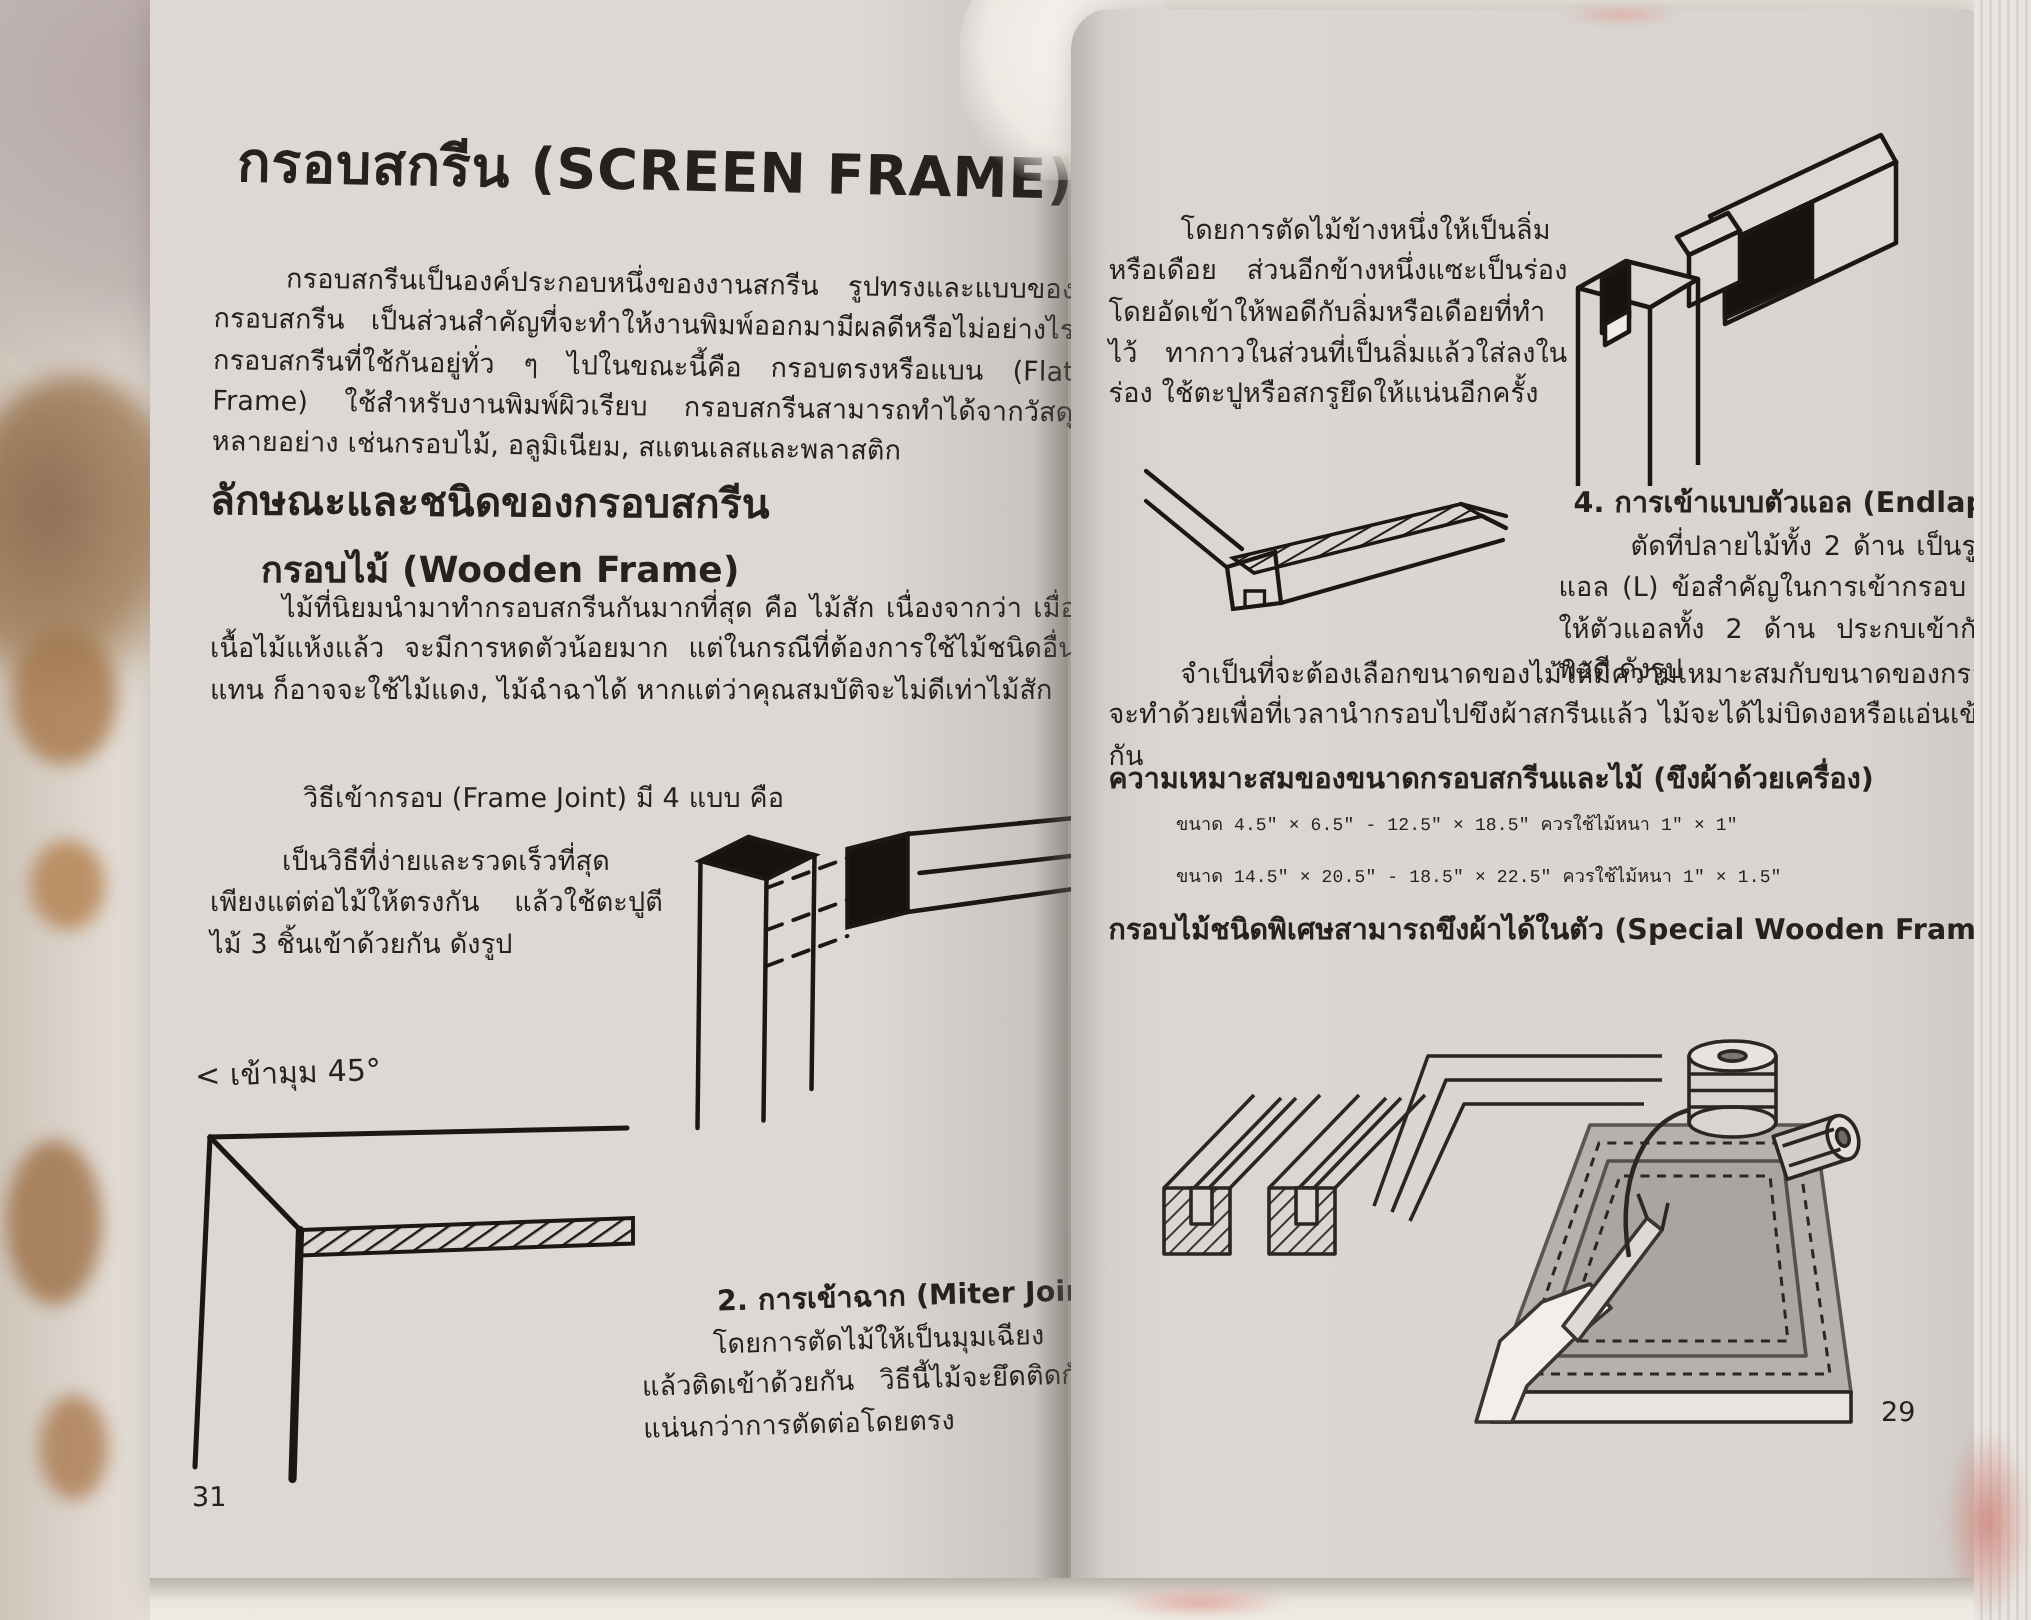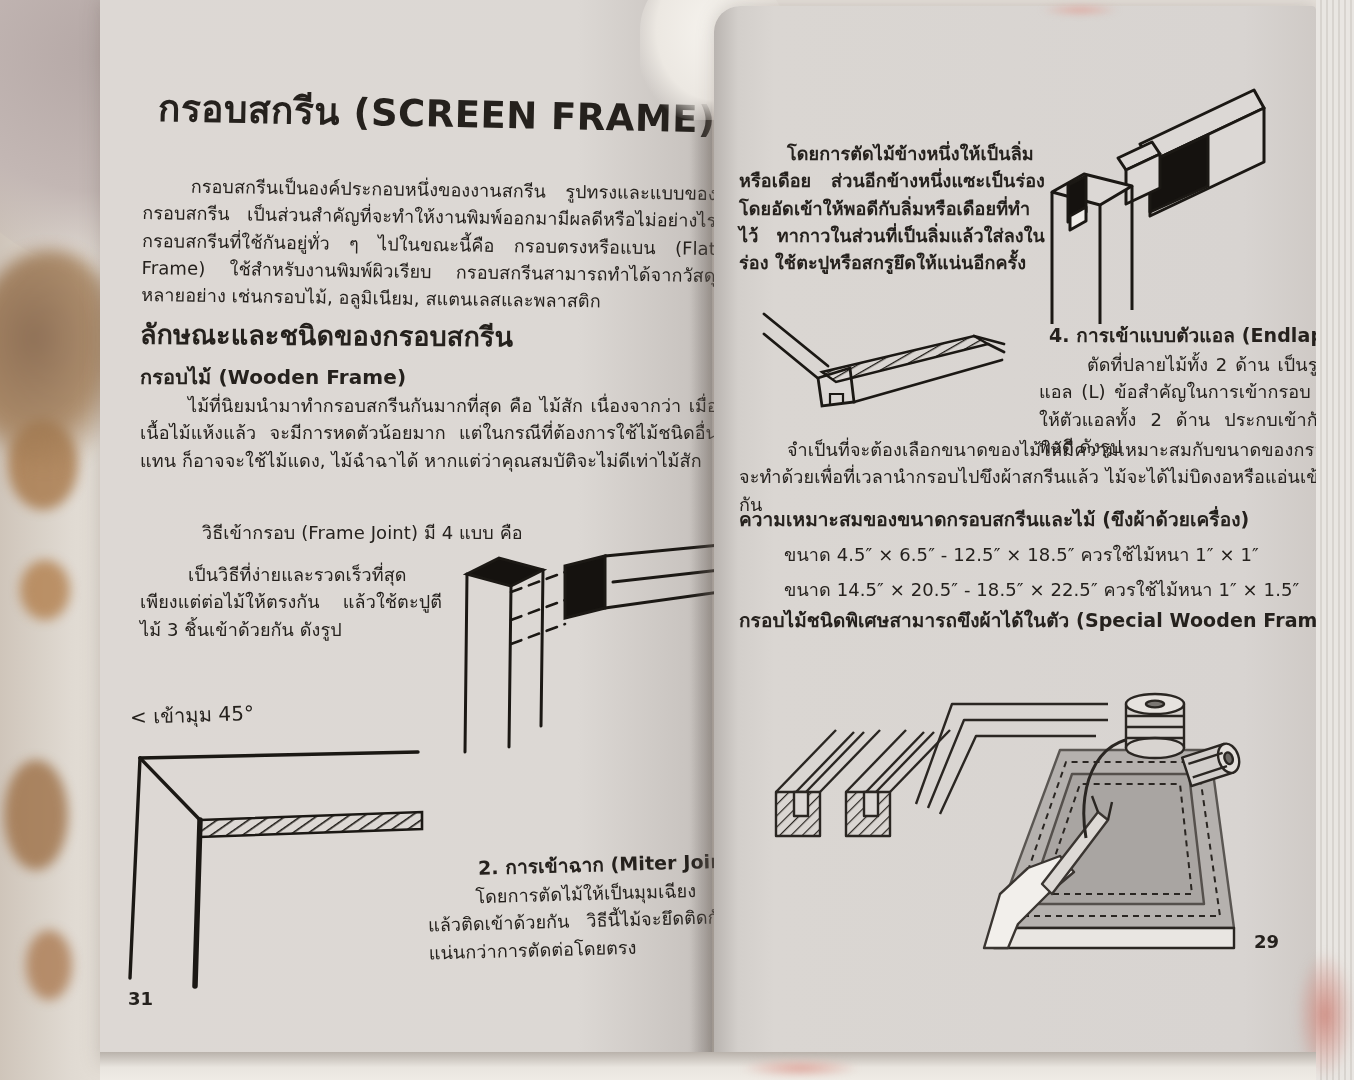--- a/index.html
+++ b/index.html
@@ -32,26 +32,26 @@
      background:repeating-linear-gradient(90deg,#e9e6e2 0 4px,#d8d4cf 4px 6px);}
   .smudge-red{left:1296px;top:950px;width:58px;height:130px;border-radius:50%;
      background:radial-gradient(ellipse,#cf8e84 0%,rgba(207,142,132,0) 70%);filter:blur(4px);}
   .bottom-strip{left:100px;top:1052px;width:1216px;height:28px;
      background:linear-gradient(180deg,#b9b2ab 0%,#e9e5df 55%,#efebe5 100%);}
   .pink-spot{background:radial-gradient(ellipse,#dfa89e 0%,rgba(223,168,158,0) 70%);border-radius:50%;filter:blur(3px);}
   
   .t{line-height:1.5;letter-spacing:.1px;}
   .title{font-size:37px;font-weight:bold;letter-spacing:.5px;white-space:nowrap;}
   .h1{font-size:27px;font-weight:bold;}
-  .h2{font-size:20px;font-weight:bold;}
+  .h2{font-size:24px;font-weight:bold;margin-left:34px;}
   .h3{font-size:19px;font-weight:bold;white-space:nowrap;}
   .body{font-size:18px;line-height:1.52;text-align:justify;overflow-wrap:anywhere;}
   .indent{text-indent:48px;}
-  .mono-num{font-size:18px;white-space:nowrap;}
-  .pagenum{font-size:18px;font-weight:bold;}
+  .mono-num{font-size:12px;white-space:nowrap;font-family:Liberation Mono, monospace;}
+  .pagenum{font-size:18px;font-weight:normal;}
   svg{display:block;}
 </style>
 </head>
 <body>
 
 <div class="photo">
 
   <div class="abs cover-left"></div>
   <div class="abs stain" style="left:8px;top:420px;width:70px;height:90px;background:#a4713f;"></div>
   <div class="abs stain" style="left:20px;top:560px;width:50px;height:60px;background:#b07a45;"></div>
@@ -116,21 +116,21 @@
     <div class="abs t body indent" style="left:328px;top:880px;width:324px;transform:rotate(-1.6deg);">โดยการตัดไม้ให้เป็นมุมเฉียง 45° แล้วติดเข้าด้วยกัน  วิธีนี้ไม้จะยึดติดกันได้แน่นกว่าการตัดต่อโดยตรง</div>
 
     <div class="abs t pagenum" style="left:28px;top:985px;">31</div>
   </div>
 
   <div class="abs gutter"></div>
   <div class="abs tissue-topcenter"></div>
 
   <div class="abs page right-page">
 
-    <div class="abs t body indent" style="left:25px;top:134px;width:306px;font-weight:bold;">โดยการตัดไม้ข้างหนึ่งให้เป็นลิ่มหรือเดือย  ส่วนอีกข้างหนึ่งแซะเป็นร่องโดยอัดเข้าให้พอดีกับลิ่มหรือเดือยที่ทำไว้  ทากาวในส่วนที่เป็นลิ่มแล้วใส่ลงในร่อง  ใช้ตะปูหรือสกรูยึดให้แน่นอีกครั้ง</div>
+    <div class="abs t body indent" style="left:25px;top:134px;width:306px;">โดยการตัดไม้ข้างหนึ่งให้เป็นลิ่มหรือเดือย  ส่วนอีกข้างหนึ่งแซะเป็นร่องโดยอัดเข้าให้พอดีกับลิ่มหรือเดือยที่ทำไว้  ทากาวในส่วนที่เป็นลิ่มแล้วใส่ลงในร่อง  ใช้ตะปูหรือสกรูยึดให้แน่นอีกครั้ง</div>
 
     <svg class="abs" style="left:316px;top:68px;" width="236" height="252" viewBox="0 0 236 252">
       <g stroke="#1b1814" stroke-width="3" fill="none" stroke-linejoin="round">
         <polygon points="110,70 224,16 234,34 120,88" fill="#dcd8d5"></polygon>
         <polygon points="120,88 234,34 234,88 120,142" fill="#dcd8d5"></polygon>
         <polygon points="120,88 178,61 178,112 120,138" fill="#15120f"></polygon>
         <polygon points="88,84 122,68 130,80 96,96" fill="#dcd8d5"></polygon>
         <polygon points="96,96 130,80 130,114 96,130" fill="#dcd8d5"></polygon>
         <polygon points="22,118 54,100 102,112 70,131" fill="#dcd8d5"></polygon>
         <polygon points="38,111 56,102 56,138 38,148" fill="#15120f"></polygon>

